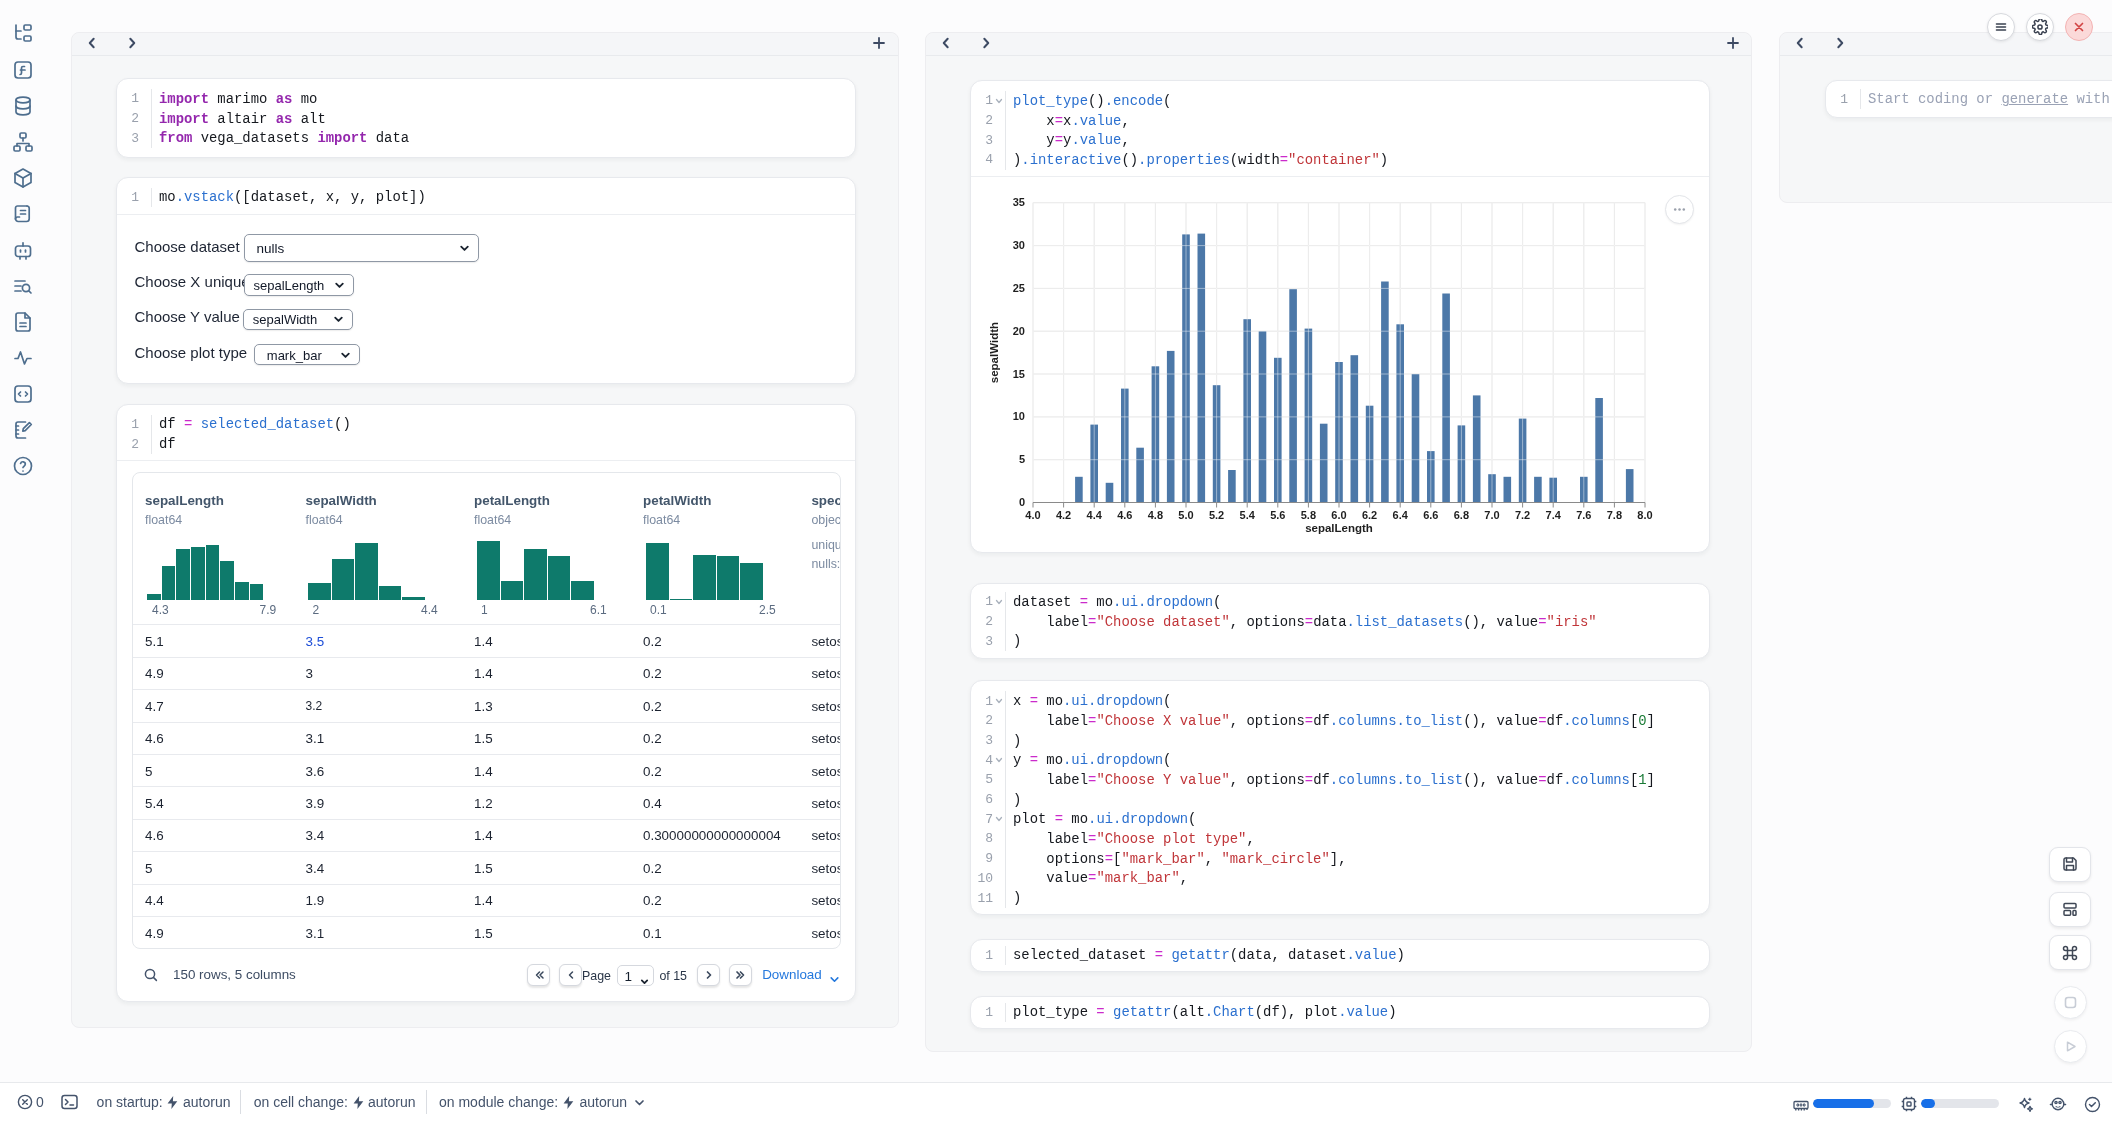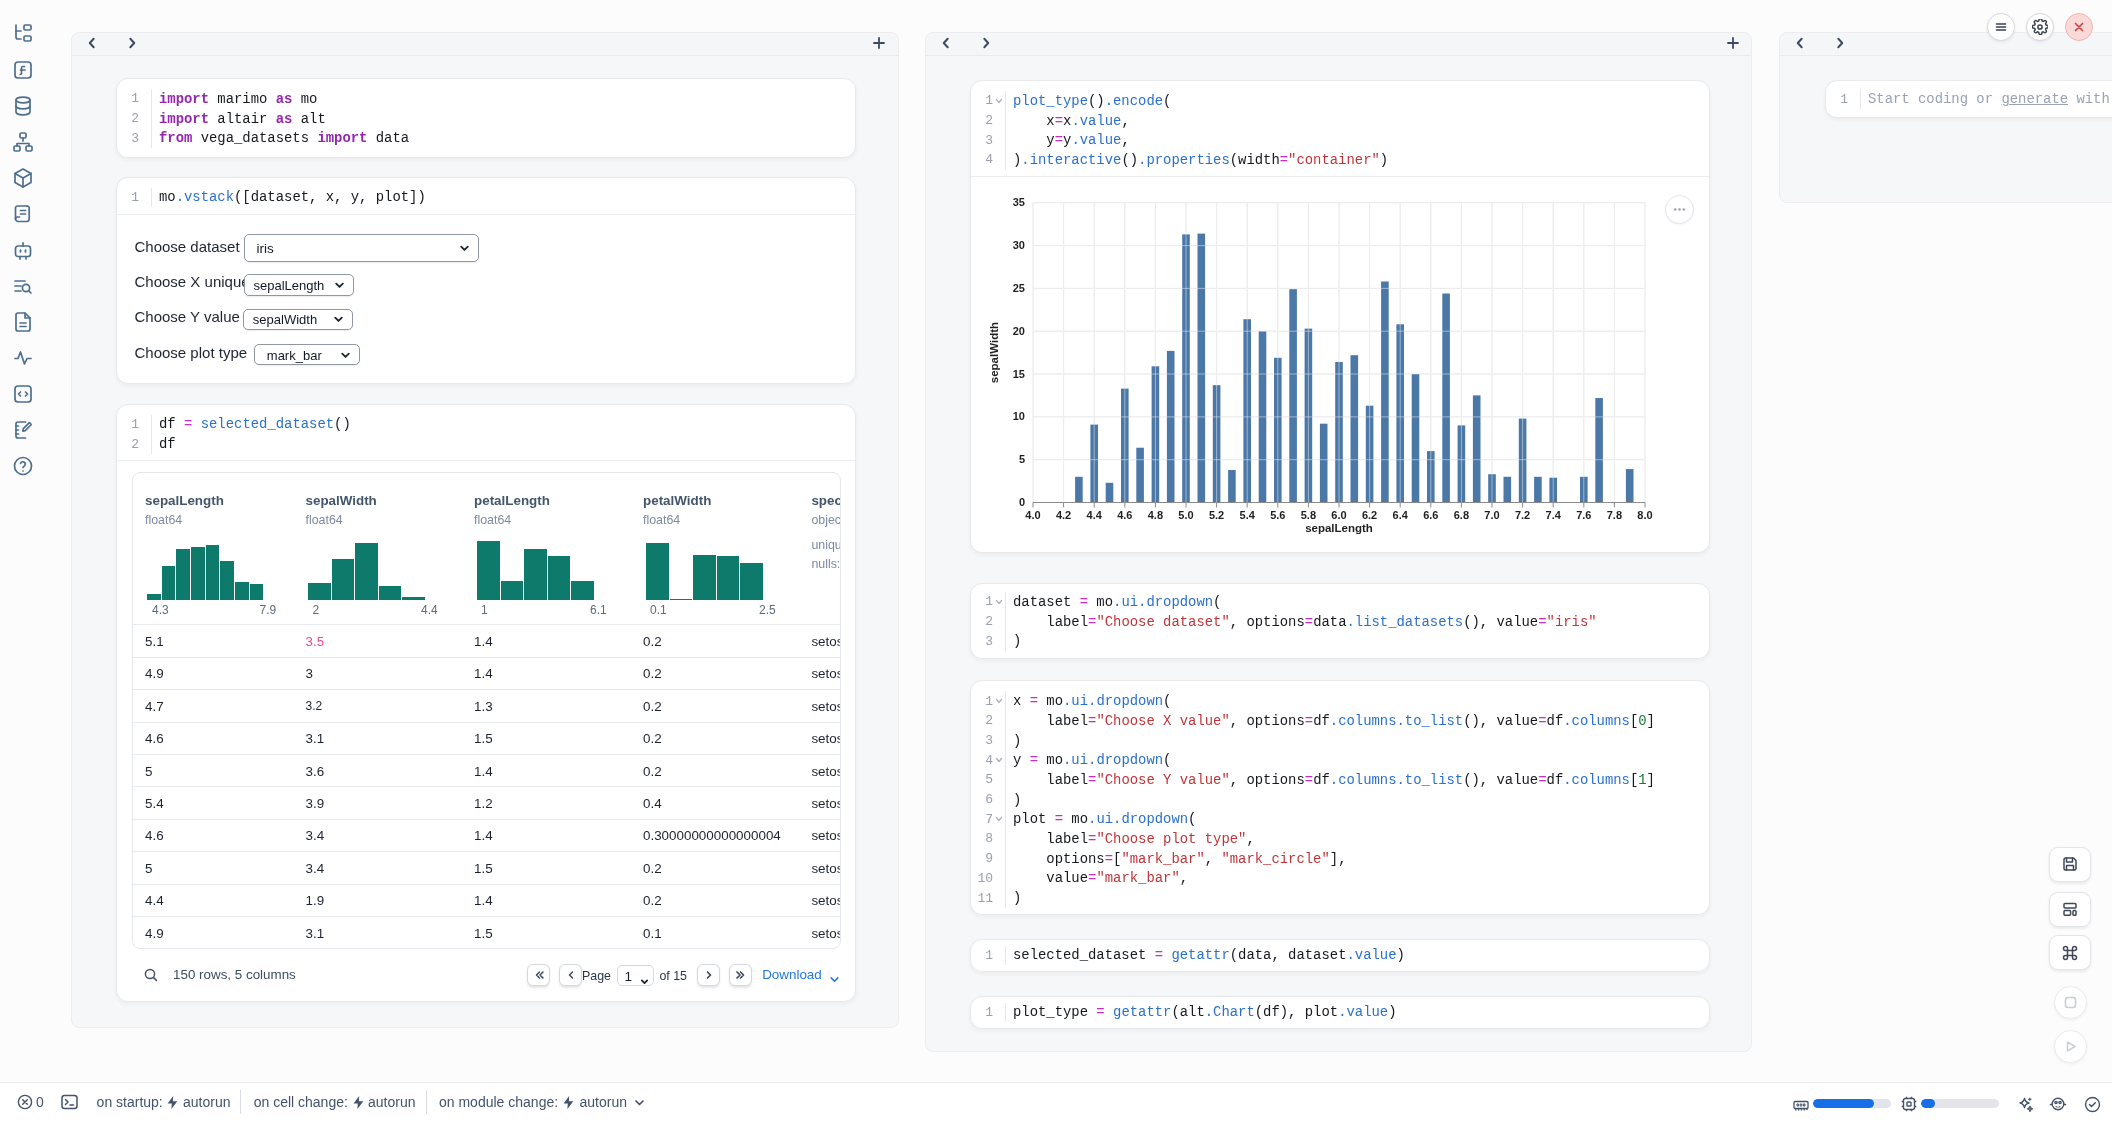--- a/index.html
+++ b/index.html
@@ -173,21 +173,21 @@
     <div class="codeline"><span class="ln">1</span><span class="mid"></span><span class="cbody"><span class="kw">import</span><span> marimo </span><span class="kw">as</span><span> mo</span></span></div>
     <div class="codeline"><span class="ln">2</span><span class="mid"></span><span class="cbody"><span class="kw">import</span><span> altair </span><span class="kw">as</span><span> alt</span></span></div>
     <div class="codeline"><span class="ln">3</span><span class="mid"></span><span class="cbody"><span class="kw">from</span><span> vega_datasets </span><span class="kw">import</span><span> data</span></span></div>
   </div>
 <div class="cell" style="left:116px;top:177px;width:740px;height:207px;padding-top:9.5px;">
     <div style="border-bottom:1px solid #eceef1;padding-bottom:6.5px">
       <div class="codeline"><span class="ln">1</span><span class="mid"></span><span class="cbody"><span>mo</span><span class="fn">.vstack</span><span>([dataset, x, y, plot])</span></span></div>
     </div>
     <div class="uilabel" style="left:17.5px;top:59.599999999999994px">Choose dataset</div>
     <div class="sel" style="left:126.5px;top:55.5px;width:235.5px;height:28px">
-      <span class="tx" style="">iris</span>
+      <span class="tx" style="">nulls</span>
       <svg width="11" height="11" viewBox="0 0 11 11" fill="none" style="" class="">
         <polyline points="2.2,4.18 5.5,7.48 8.8,4.18" stroke="#1b2430" stroke-width="1.8" stroke-linecap="round" stroke-linejoin="round"></polyline>
       </svg>
     </div>
     <div class="uilabel" style="left:17.5px;top:94.5px">Choose X unique</div>
     <div class="sel" style="left:126.5px;top:96.30000000000001px;width:110.5px;height:21.5px">
       <span class="tx" style="font-size:13px;left:9px">sepalLength</span>
       <svg width="11" height="11" viewBox="0 0 11 11" fill="none" style="" class="">
         <polyline points="2.2,4.18 5.5,7.48 8.8,4.18" stroke="#1b2430" stroke-width="1.8" stroke-linecap="round" stroke-linejoin="round"></polyline>
       </svg>
@@ -251,21 +251,21 @@
       <div style="position:absolute;left:19px;top:130px;font-size:12px;color:#5b6b80">4.3</div>
       <div style="position:absolute;left:107.3px;top:130px;font-size:12px;color:#5b6b80;width:36px;text-align:right">7.9</div>
       <div style="position:absolute;left:179.5px;top:130px;font-size:12px;color:#5b6b80">2</div>
       <div style="position:absolute;left:268.8px;top:130px;font-size:12px;color:#5b6b80;width:36px;text-align:right">4.4</div>
       <div style="position:absolute;left:348px;top:130px;font-size:12px;color:#5b6b80">1</div>
       <div style="position:absolute;left:437.8px;top:130px;font-size:12px;color:#5b6b80;width:36px;text-align:right">6.1</div>
       <div style="position:absolute;left:517px;top:130px;font-size:12px;color:#5b6b80">0.1</div>
       <div style="position:absolute;left:606.8px;top:130px;font-size:12px;color:#5b6b80;width:36px;text-align:right">2.5</div>
       <div style="position:absolute;left:0;top:151.4px;width:707px;height:32.4px;border-top:1px solid #e8eaee"></div>
       <div style="position:absolute;left:12px;top:160.9px;font-size:13.4px;color:#1c2330;white-space:nowrap">5.1</div>
-      <div style="position:absolute;left:172.5px;top:160.9px;font-size:13.4px;color:#ec4899;white-space:nowrap">3.5</div>
+      <div style="position:absolute;left:172.5px;top:160.9px;font-size:13.4px;color:#1d4ed8;white-space:nowrap">3.5</div>
       <div style="position:absolute;left:341px;top:160.9px;font-size:13.4px;color:#1c2330;white-space:nowrap">1.4</div>
       <div style="position:absolute;left:510px;top:160.9px;font-size:13.4px;color:#1c2330;white-space:nowrap">0.2</div>
       <div style="position:absolute;left:678.4px;top:160.9px;font-size:13.4px;color:#1c2330;white-space:nowrap">setosa</div>
       <div style="position:absolute;left:0;top:183.8px;width:707px;height:32.4px;border-top:1px solid #e8eaee"></div>
       <div style="position:absolute;left:12px;top:193.3px;font-size:13.4px;color:#1c2330;white-space:nowrap">4.9</div>
       <div style="position:absolute;left:172.5px;top:193.3px;font-size:13.4px;color:#1c2330;white-space:nowrap">3</div>
       <div style="position:absolute;left:341px;top:193.3px;font-size:13.4px;color:#1c2330;white-space:nowrap">1.4</div>
       <div style="position:absolute;left:510px;top:193.3px;font-size:13.4px;color:#1c2330;white-space:nowrap">0.2</div>
       <div style="position:absolute;left:678.4px;top:193.3px;font-size:13.4px;color:#1c2330;white-space:nowrap">setosa</div>
       <div style="position:absolute;left:0;top:216.2px;width:707px;height:32.4px;border-top:1px solid #e8eaee"></div>

